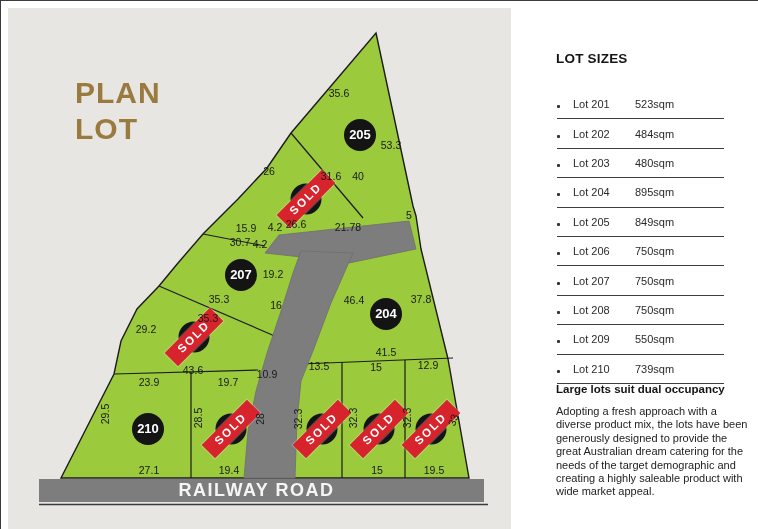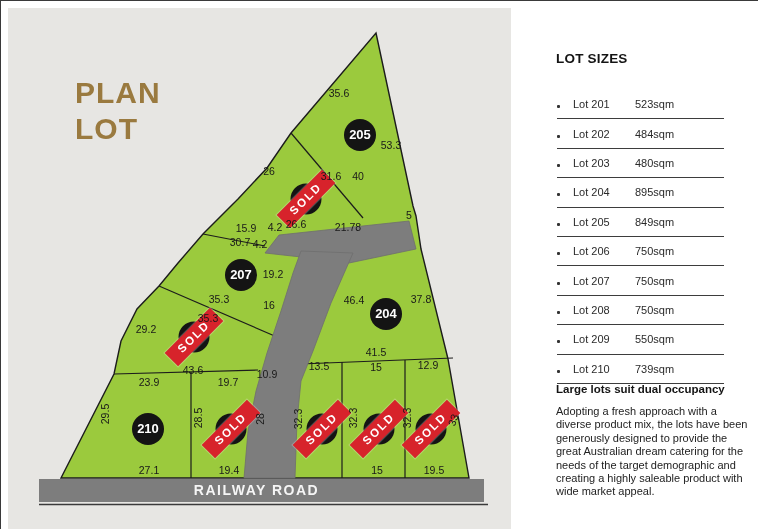--- a/index.html
+++ b/index.html
@@ -19,21 +19,21 @@
   .lotnum{position:absolute;width:32px;height:32px;border-radius:50%;background:#141414;
         color:#ffffff;font-weight:bold;font-size:13px;line-height:32px;text-align:center;
         transform:translate(-50%,-50%);}
   .dotbg{position:absolute;width:31px;height:31px;border-radius:50%;background:#141414;
         transform:translate(-50%,-50%);}
   .sold-badge{position:absolute;width:64px;height:19px;background:#d7232b;color:#ffffff;
         font-weight:bold;font-size:11.5px;letter-spacing:2px;text-align:center;line-height:19px;
         transform:translate(-50%,-50%) rotate(-45deg);box-shadow:0 0 0 1px rgba(255,255,255,0.25);}
 
   .railway-label{position:absolute;left:38px;top:478px;width:435px;height:23px;line-height:23px;
-        text-align:center;color:#f5f5f5;font-weight:bold;font-size:14px;letter-spacing:1.5px;}
+        text-align:center;color:#f5f5f5;font-weight:bold;font-size:18px;letter-spacing:1.5px;}
   .side-heading{position:absolute;left:555px;top:50px;font-size:13.5px;font-weight:bold;
         color:#141414;letter-spacing:0.2px;}
   .lot-list{position:absolute;left:556px;top:89px;width:167px;}
   .lot-row{display:flex;align-items:center;height:28.4px;border-bottom:1px solid #3d3d3d;
         font-size:11px;color:#2a2a2a;}
   .lot-row .bullet{width:16px;font-size:11px;color:#333;}
   .lot-row .bullet i{display:inline-block;width:3px;height:3px;background:#333;border-radius:1px;}
   .lot-row .lname{width:62px;}
   .side-subheading{position:absolute;left:555px;top:382px;font-size:11.5px;font-weight:bold;
         color:#141414;}
@@ -95,26 +95,26 @@
       <div class="meas" style="left: 357px; top: 175px;">40</div>
       <div class="meas" style="left: 245px; top: 227px;">15.9</div>
       <div class="meas" style="left: 274px; top: 226px;">4.2</div>
       <div class="meas" style="left: 295px; top: 223px;">26.6</div>
       <div class="meas" style="left: 347px; top: 226px;">21.78</div>
       <div class="meas" style="left: 408px; top: 214px;">5</div>
       <div class="meas" style="left: 206px; top: 241px; margin-left: 33px;">30.7</div>
       <div class="meas" style="left: 259px; top: 243px;">4.2</div>
       <div class="meas" style="left: 272px; top: 273px;">19.2</div>
       <div class="meas" style="left: 218px; top: 298px;">35.3</div>
-      <div class="meas" style="left: 268px; top: 304px;">16</div>
+      <div class="meas" style="left: 275px; top: 304px;">16</div>
       <div class="meas" style="left: 353px; top: 299px;">46.4</div>
       <div class="meas" style="left: 420px; top: 298px;">37.8</div>
       <div class="meas" style="left: 207px; top: 317px;">35.3</div>
       <div class="meas" style="left: 145px; top: 328px;">29.2</div>
-      <div class="meas" style="left: 375px; top: 351px; text-align: right;">41.5</div>
+      <div class="meas" style="left: 385px; top: 351px; text-align: right;">41.5</div>
       <div class="meas" style="left: 266px; top: 353px; margin-top: 20px;">10.9</div>
       <div class="meas" style="left: 192px; top: 369px;">43.6</div>
       <div class="meas" style="left: 148px; top: 381px;">23.9</div>
       <div class="meas" style="left: 227px; top: 381px;">19.7</div>
       <div class="meas" style="left: 318px; top: 365px;">13.5</div>
       <div class="meas" style="left: 375px; top: 366px;">15</div>
       <div class="meas" style="left: 427px; top: 364px;">12.9</div>
       <div class="meas" style="transform: translate(-50%, -50%) rotate(-90deg); left: 104px; top: 413px;">29.5</div>
       <div class="meas" style="transform: translate(-50%, -50%) rotate(-90deg); left: 197px; top: 417px;">28.5</div>
       <div class="meas" style="transform: translate(-50%, -50%) rotate(-90deg); left: 259px; top: 418px;">28</div>

